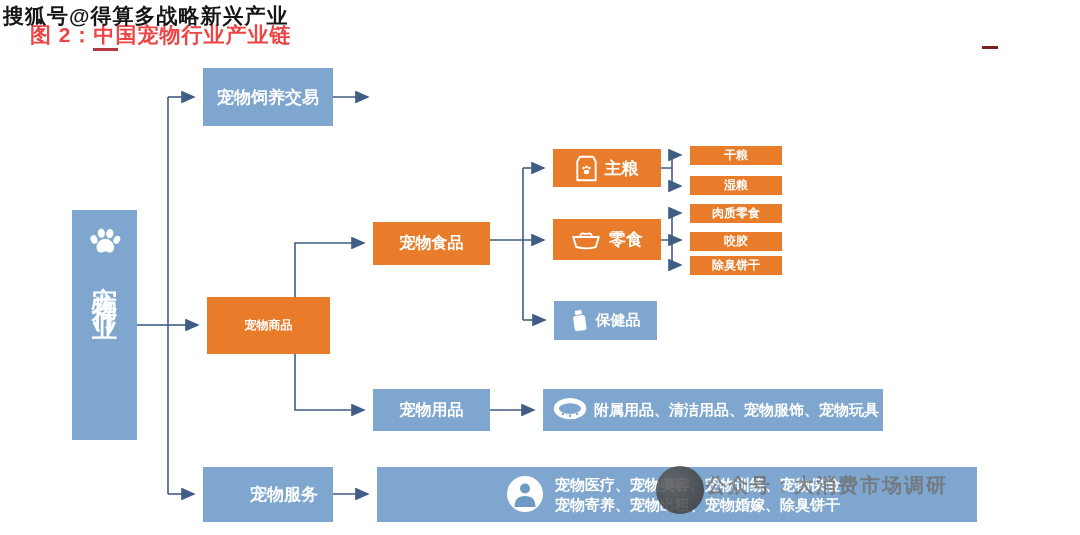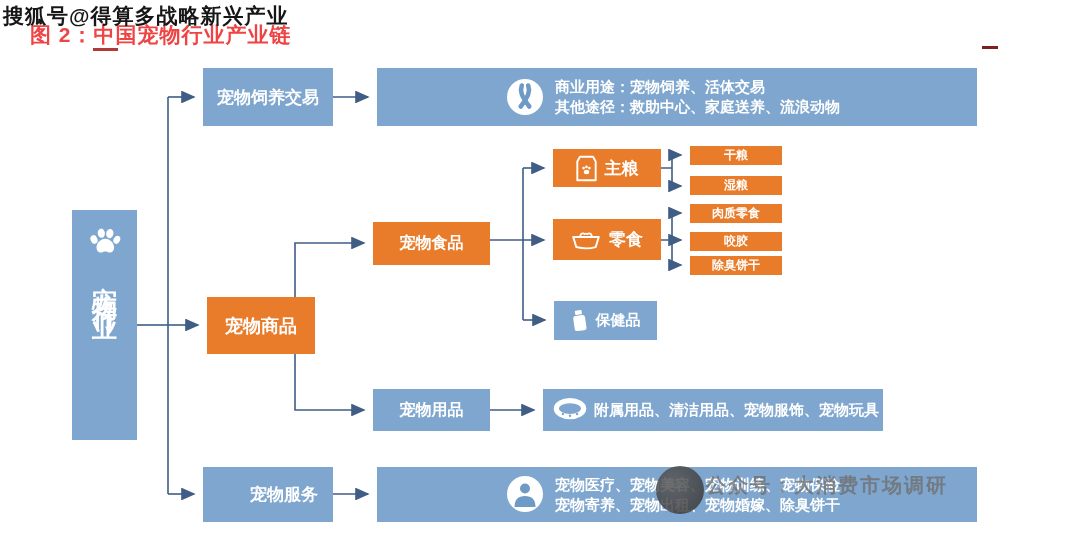--- a/index.html
+++ b/index.html
@@ -82,35 +82,22 @@
         <path d="M18.3 12.8c4.8 0 8.8 4.6 8.8 8.6 0 3.4-2.4 5.6-5 5.1-1.7-.3-2.4-.9-3.8-.9s-2.1.6-3.8.9c-2.6.5-5-1.7-5-5.1 0-4 4-8.6 8.8-8.6z" fill="#fff"></path>
       </svg>
     </span>
     <span class="root-label">宠物行业</span>
   </div>
 
   <div class="box blue" style="left:203px;top:68px;width:130px;height:58px;font-size:17px;">
     <span>宠物饲养交易</span>
   </div>
 
-  <div class="box blue detail-box" style="left:377px;top:68px;width:600px;height:58px;">
-    <span class="circle-icon icon" style="left:130px;top:11px;">
-      <svg width="36" height="36" viewBox="0 0 36 36">
-        <circle cx="18" cy="18" r="18" fill="#fff"></circle>
-        <path d="M14.8 6.5c-2 5.5-.6 10.5 7.5 21" stroke="#6e9ac6" stroke-width="4.6" fill="none" stroke-linecap="round"></path>
-        <path d="M21.2 6.5c2 5.5.6 10.5-7.5 21" stroke="#6e9ac6" stroke-width="4.6" fill="none" stroke-linecap="round"></path>
-      </svg>
-    </span>
-    <span class="detail-text">
-      <span style="display:block">商业用途：宠物饲养、活体交易</span>
-      <span style="display:block">其他途径：救助中心、家庭送养、流浪动物</span>
-    </span>
-  </div>
 
-  <div class="box orange" style="left:207px;top:297px;width:108px;height:57px;font-size:18px;">
+  <div class="box orange" style="left:207px;top:297px;width:123px;height:57px;font-size:12px;">
     <span>宠物商品</span>
   </div>
 
   <div class="box orange" style="left:373px;top:222px;width:117px;height:43px;font-size:16px;">
     <span>宠物食品</span>
   </div>
 
   <div class="box orange" style="left:553px;top:149px;width:108px;height:38px;font-size:17px;gap:8px;">
     <span class="icon">
       <svg width="21" height="27" viewBox="0 0 24 30">

